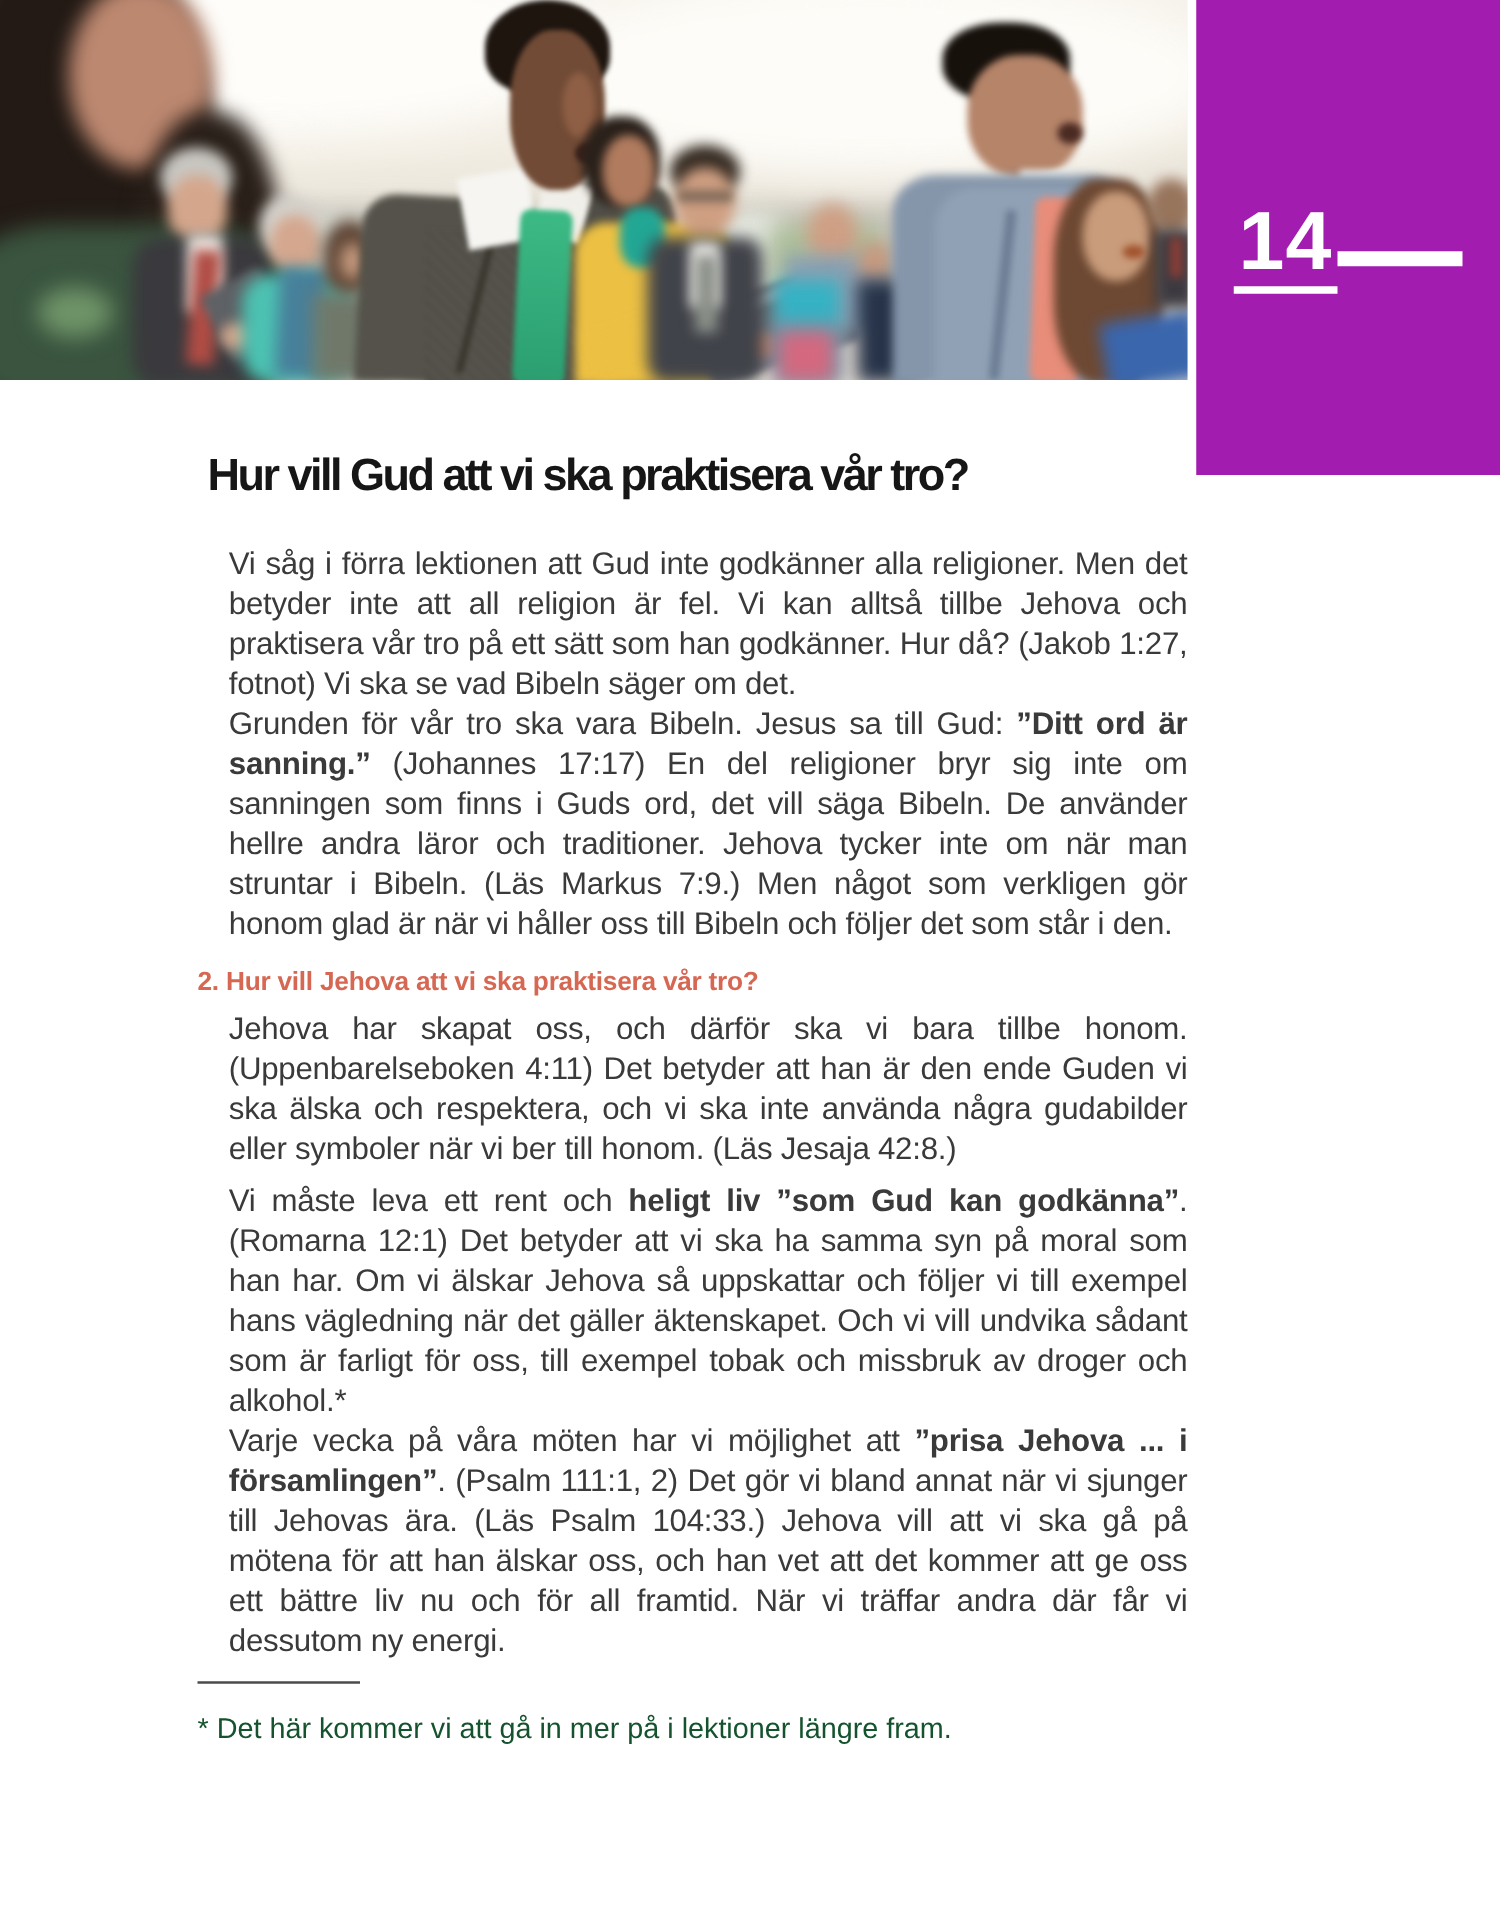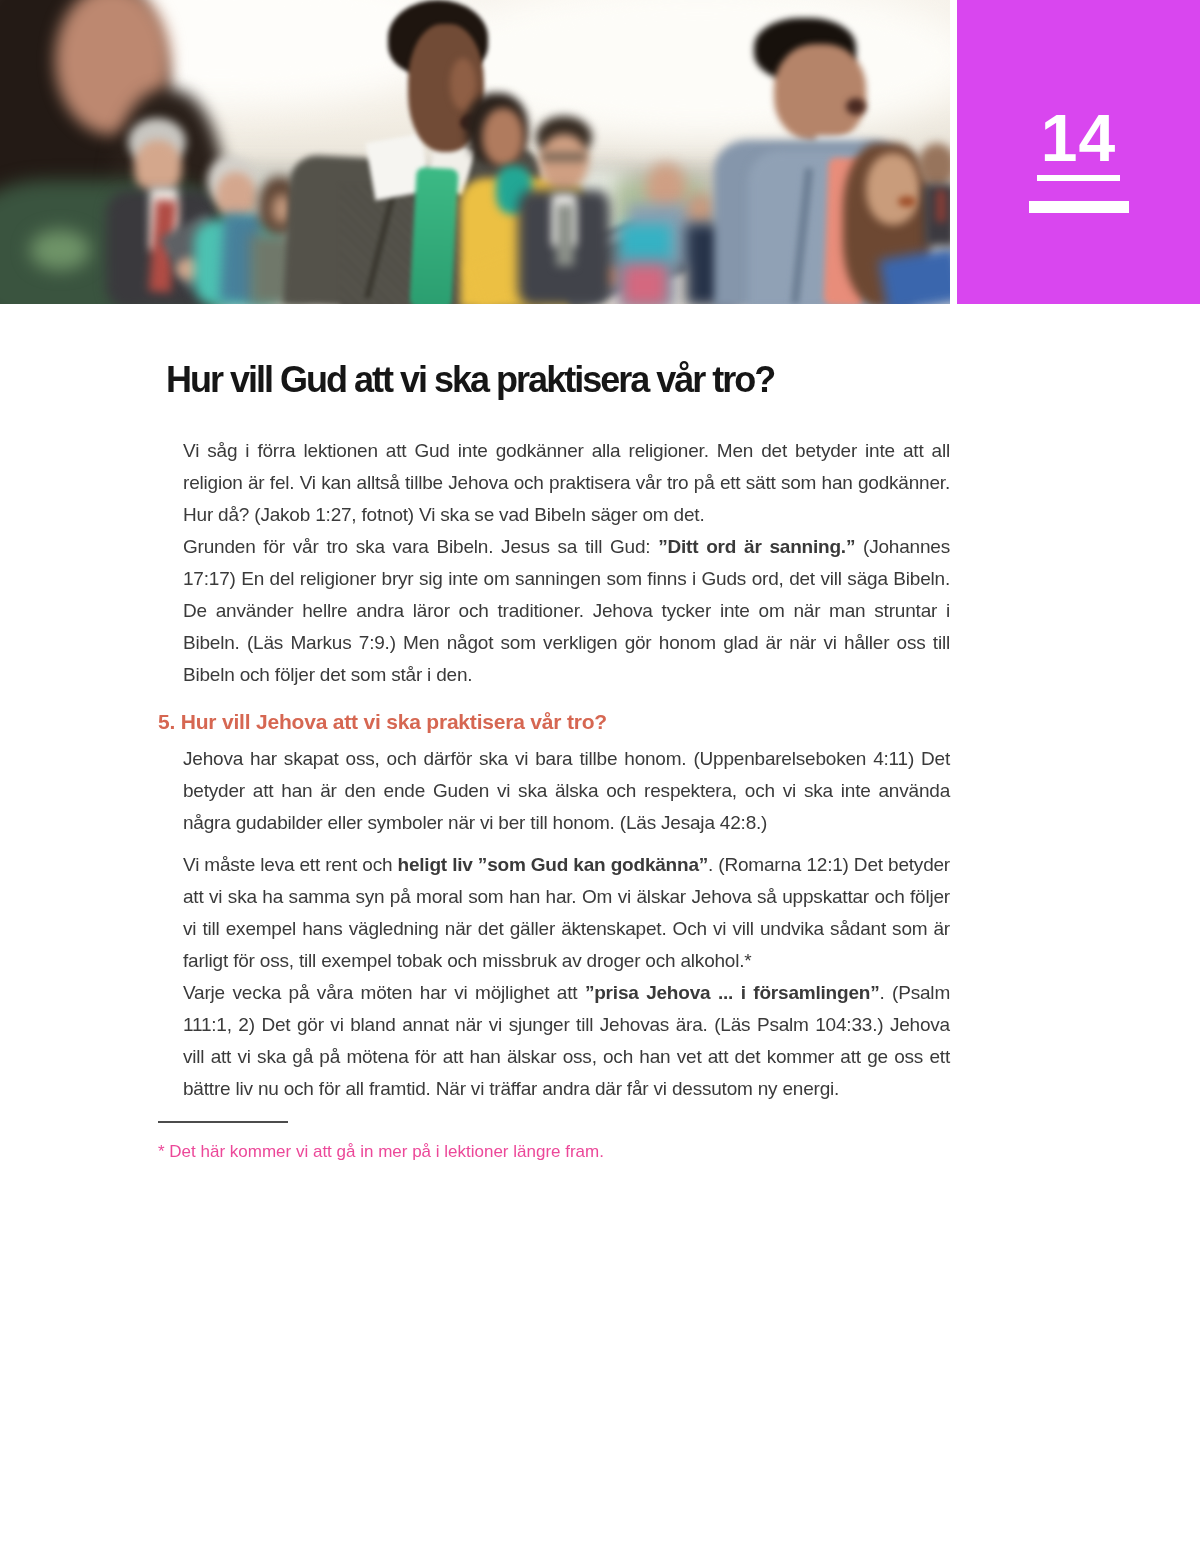--- a/index.html
+++ b/index.html
@@ -5,38 +5,38 @@
   html,body{margin:0;padding:0;}
   body{width:1200px;height:1543px;background:#ffffff;font-family:"Liberation Sans",sans-serif;position:relative;overflow:hidden;}
 
   
   .photo{position:absolute;left:0;top:0;width:950px;height:304px;overflow:hidden;
          background:linear-gradient(178deg,#f7f3ec 0%,#f2ede3 40%,#dfdacf 68%,#e6e1d7 100%);}
   .ph{position:absolute;}
   .grp{position:absolute;inset:0;}
 
   
-  .badge{position:absolute;left:957px;top:0;width:243px;height:304px;background:#d946ef;
-         display:flex;flex-direction:column;align-items:center;justify-content:center;padding-top:14px;box-sizing:border-box;}
+  .badge{position:absolute;left:957px;top:0;width:243px;height:380px;background:#a21caf;
+         display:flex;flex-direction:row;align-items:center;justify-content:center;padding-top:14px;box-sizing:border-box;}
   .badge-num{color:#ffffff;font-size:66px;font-weight:bold;line-height:1;letter-spacing:1px;
              border-bottom:6px solid #ffffff;padding:0 4px 4px 4px;}
   .badge-bar{width:100px;height:12px;background:#ffffff;margin-top:20px;}
 
   
   .content{position:absolute;left:158px;top:352px;width:792px;color:#333333;}
   .title{font-size:36px;line-height:55px;font-weight:bold;letter-spacing:-2px;color:#161616;
          margin:0 0 28px 8px;max-width:690px;}
-  .para,.intro{font-size:19px;line-height:32px;letter-spacing:-0.2px;text-align:justify;
+  .para,.intro{font-size:25px;line-height:32px;letter-spacing:-0.2px;text-align:justify;
                margin:0 0 0 25px;color:#3a3a3a;}
   .para + .para{margin-top:10px;}
   .shead{font-size:21px;line-height:26px;font-weight:bold;color:#D66752;letter-spacing:-0.2px;
          margin:18px 0 8px 0;}
   .bold{font-weight:bold;}
   .fsep{width:130px;height:0;border-top:2px solid #4c4c4c;margin:16px 0 8px 0;}
-  .fnote{font-size:17px;line-height:24px;color:#ec4899;}
+  .fnote{font-size:23px;line-height:24px;color:#14532d;}
 </style>
 </head>
 <body>
 
 <div class="photo">
 
   <div class="grp">
     <div class="ph" style="left:-40px;top:-40px;width:520px;height:150px;background:#fefdfa;border-radius:50%;filter:blur(18px);"></div>
     <div class="ph" style="left:420px;top:-20px;width:560px;height:160px;background:#fdfcf8;border-radius:50%;filter:blur(18px);"></div>
     <div class="ph" style="left:0;top:165px;width:950px;height:75px;background:#bdb9b0;filter:blur(9px);opacity:.7;"></div>
@@ -155,21 +155,21 @@
 
   <h1 class="title">Hur vill Gud att vi ska praktisera vår tro?</h1>
 
   <p class="intro">Vi såg i förra lektionen att Gud inte godkänner alla religioner. Men det betyder inte att all religion är fel. Vi kan alltså tillbe Jehova och praktisera vår tro på ett sätt som han godkänner. Hur då? (Jakob 1:27, fotnot) Vi ska se vad Bibeln säger om det.</p>
 
   <section>
     <p class="para"><span>Grunden för vår tro ska vara Bibeln. Jesus sa till Gud: </span><span class="bold">”Ditt ord är sanning.”</span><span> (Johannes 17:17) En del religioner bryr sig inte om sanningen som finns i Guds ord, det vill säga Bibeln. De använder hellre andra läror och traditioner. Jehova tycker inte om när man struntar i Bibeln. (Läs Markus 7:9.) Men något som verkligen gör honom glad är när vi håller oss till Bibeln och följer det som står i den.</span></p>
   </section>
 
   <section>
-    <h2 class="shead">5. Hur vill Jehova att vi ska praktisera vår tro?</h2>
+    <h2 class="shead">2. Hur vill Jehova att vi ska praktisera vår tro?</h2>
     <p class="para"><span>Jehova har skapat oss, och därför ska vi bara tillbe honom. (Uppenbarelseboken 4:11) Det betyder att han är den ende Guden vi ska älska och respektera, och vi ska inte använda några gudabilder eller symboler när vi ber till honom. (Läs Jesaja 42:8.)</span></p>
     <p class="para"><span>Vi måste leva ett rent och </span><span class="bold">heligt liv ”som Gud kan godkänna”</span><span>. (Romarna 12:1) Det betyder att vi ska ha samma syn på moral som han har. Om vi älskar Jehova så uppskattar och följer vi till exempel hans vägledning när det gäller äktenskapet. Och vi vill undvika sådant som är farligt för oss, till exempel tobak och missbruk av droger och alkohol.*</span></p>
   </section>
 
   <section>
     <p class="para"><span>Varje vecka på våra möten har vi möjlighet att </span><span class="bold">”prisa Jehova ... i församlingen”</span><span>. (Psalm 111:1, 2) Det gör vi bland annat när vi sjunger till Jehovas ära. (Läs Psalm 104:33.) Jehova vill att vi ska gå på mötena för att han älskar oss, och han vet att det kommer att ge oss ett bättre liv nu och för all framtid. När vi träffar andra där får vi dessutom ny energi.</span></p>
   </section>
 
   <div class="fsep"></div>
   <p class="fnote">* Det här kommer vi att gå in mer på i lektioner längre fram.</p>

